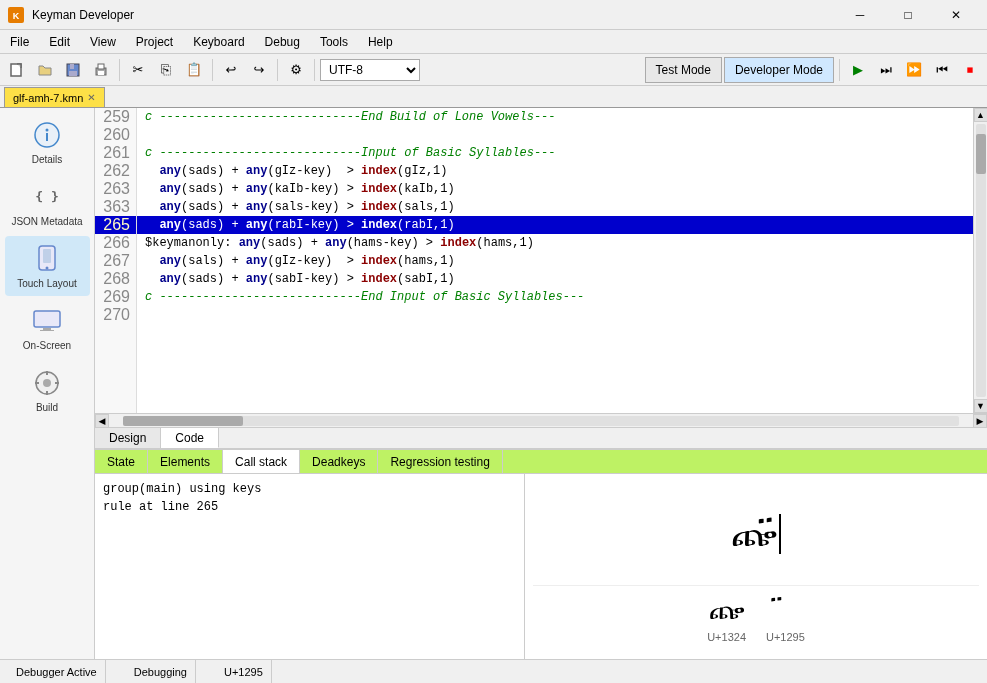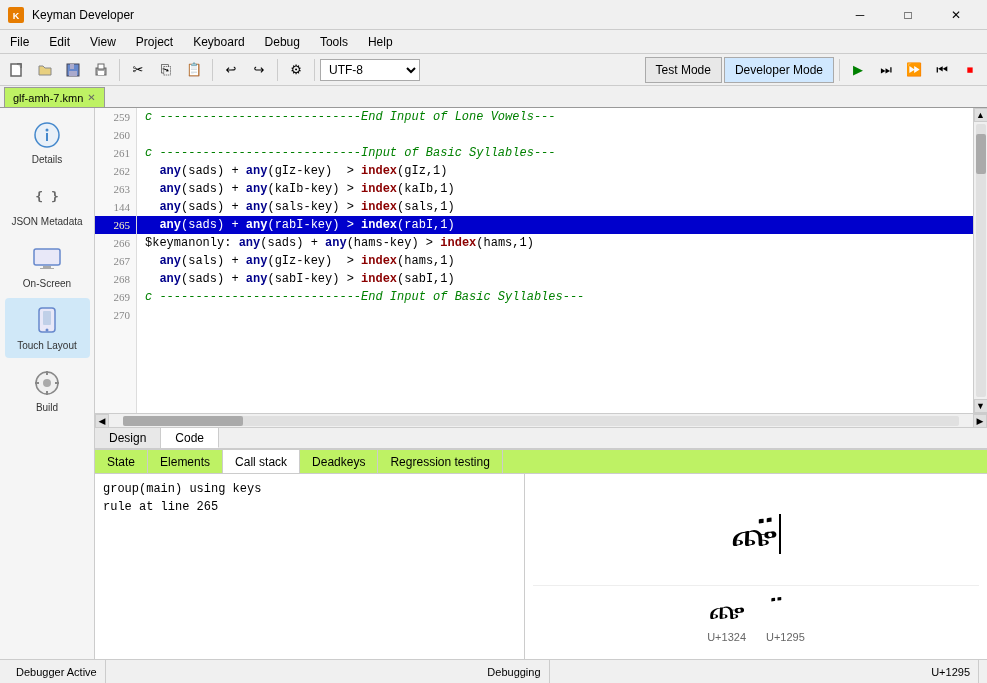--- a/index.html
+++ b/index.html
@@ -47,21 +47,21 @@
     
     #file-tabs {
       background: #f0f0f0;
       height: 22px;
       display: flex;
       align-items: flex-end;
       border-bottom: 1px solid #999;
       padding-left: 4px;
     }
     .file-tab { height: 20px; padding: 0 8px; font-size: 11px; background: #ddd; border: 1px solid #999; border-bottom: none; display: flex; align-items: center; gap: 4px; cursor: pointer; }
-    .file-tab.active { background: #bef264; }
+    .file-tab.active { background: #fde047; }
     .file-tab-close { font-size: 10px; cursor: pointer; color: #666; }
 
     
     #main { display: flex; height: calc(683px - 30px - 24px - 32px - 22px - 24px); }
 
     
     #sidebar {
       width: 95px;
       background: #f5f5f5;
       border-right: 1px solid #ccc;
@@ -104,22 +104,22 @@
       overflow: hidden;
       position: relative;
       display: flex;
     }
 
     #line-numbers {
       width: 42px;
       background: #f8f8f8;
       border-right: 1px solid #ddd;
       padding: 0;
-      font-family: Liberation Serif, serif;
-      font-size: 11px;
+      font-family: Liberation Sans, sans-serif;
+      font-size: 16px;
       color: #888;
       text-align: right;
       flex-shrink: 0;
       overflow: hidden;
     }
 
     .line-num {
       height: 18px;
       padding-right: 6px;
       line-height: 18px;
@@ -261,21 +261,20 @@
     
     #status-bar {
       height: 24px;
       background: #f0f0f0;
       border-top: 1px solid #ccc;
       display: flex;
       align-items: center;
       padding: 0 8px;
       gap: 20px;
       font-size: 11px;
-      justify-content: space-between;
     }
     .status-item { padding: 0 8px; border-right: 1px solid #ccc; height: 100%; display: flex; align-items: center; }
 
     
     #code-with-scrollbar {
       display: flex;
       flex: 1;
       overflow: hidden;
     }
   </style>
@@ -375,39 +374,39 @@
             <circle cx="14" cy="9" r="1.5" fill="#4488cc"></circle>
             <rect x="13" y="12" width="2" height="8" fill="#4488cc"></rect>
           </svg>
       </div>
       <span class="sidebar-label">Details</span>
     </div>
     <div class="sidebar-item">
       <div class="sidebar-icon" style="font-size:13px;font-family:monospace;font-weight:bold;color:#666;">{ }</div>
       <span class="sidebar-label">JSON Metadata</span>
     </div>
+    <div class="sidebar-item active">
+      <div class="sidebar-icon">
+        <svg width="20" height="28" viewBox="0 0 20 28">
+            <rect x="2" y="1" width="16" height="24" rx="3" fill="#e8e8f8" stroke="#6688cc" stroke-width="1.5"></rect>
+            <circle cx="10" cy="23" r="1.5" fill="#6688cc"></circle>
+            <rect x="6" y="4" width="8" height="14" rx="1" fill="#c0d0e8"></rect>
+          </svg>
+      </div>
+      <span class="sidebar-label">Touch Layout</span>
+    </div>
     <div class="sidebar-item">
       <div class="sidebar-icon">
         <svg width="28" height="22" viewBox="0 0 28 22">
             <rect x="1" y="1" width="26" height="16" rx="2" fill="#e8e8f8" stroke="#6688cc" stroke-width="1.5"></rect>
             <rect x="10" y="18" width="8" height="2" fill="#aaa"></rect>
             <rect x="7" y="20" width="14" height="1" fill="#aaa"></rect>
           </svg>
       </div>
       <span class="sidebar-label">On-Screen</span>
-    </div>
-    <div class="sidebar-item active">
-      <div class="sidebar-icon">
-        <svg width="20" height="28" viewBox="0 0 20 28">
-            <rect x="2" y="1" width="16" height="24" rx="3" fill="#e8e8f8" stroke="#6688cc" stroke-width="1.5"></rect>
-            <circle cx="10" cy="23" r="1.5" fill="#6688cc"></circle>
-            <rect x="6" y="4" width="8" height="14" rx="1" fill="#c0d0e8"></rect>
-          </svg>
-      </div>
-      <span class="sidebar-label">Touch Layout</span>
     </div>
     <div class="sidebar-item">
       <div class="sidebar-icon">
         <svg width="28" height="28" viewBox="0 0 28 28">
             <circle cx="14" cy="14" r="11" fill="#f0f0f0" stroke="#888" stroke-width="1.5"></circle>
             <circle cx="14" cy="14" r="4" fill="#aaa"></circle>
             <rect x="13" y="2" width="2" height="4" fill="#888"></rect>
             <rect x="13" y="22" width="2" height="4" fill="#888"></rect>
             <rect x="2" y="13" width="4" height="2" fill="#888"></rect>
             <rect x="22" y="13" width="4" height="2" fill="#888"></rect>
@@ -421,31 +420,31 @@
 
     <div id="code-editor">
       <div id="code-with-scrollbar">
         <div id="code-scroll">
           <div id="line-numbers">
             <div class="line-num">259</div>
             <div class="line-num">260</div>
             <div class="line-num">261</div>
             <div class="line-num">262</div>
             <div class="line-num">263</div>
-            <div class="line-num">144</div>
+            <div class="line-num">363</div>
             <div class="line-num" style="background:#0000cc;color:#fef9c3;">265</div>
             <div class="line-num">266</div>
             <div class="line-num">267</div>
             <div class="line-num">268</div>
             <div class="line-num">269</div>
             <div class="line-num">270</div>
           </div>
           <div id="code-content">
             <div class="code-line">
-              <span class="comment">c ----------------------------<i>End Input of Lone Vowels</i>---</span>
+              <span class="comment">c ----------------------------<i>End Build of Lone Vowels</i>---</span>
             </div>
             <div class="code-line">&nbsp;</div>
             <div class="code-line">
               <span class="comment">c ----------------------------<i>Input of Basic Syllables</i>---</span>
             </div>
             <div class="code-line">
               &nbsp;&nbsp;<span class="kw">any</span><span>(sads) + </span><span class="kw">any</span><span>(gIz-key)&nbsp;&nbsp;&gt; </span><span class="fn">index</span><span>(gIz,1)</span>
             </div>
             <div class="code-line">
               &nbsp;&nbsp;<span class="kw">any</span><span>(sads) + </span><span class="kw">any</span><span>(kaIb-key) &gt; </span><span class="fn">index</span><span>(kaIb,1)</span>

